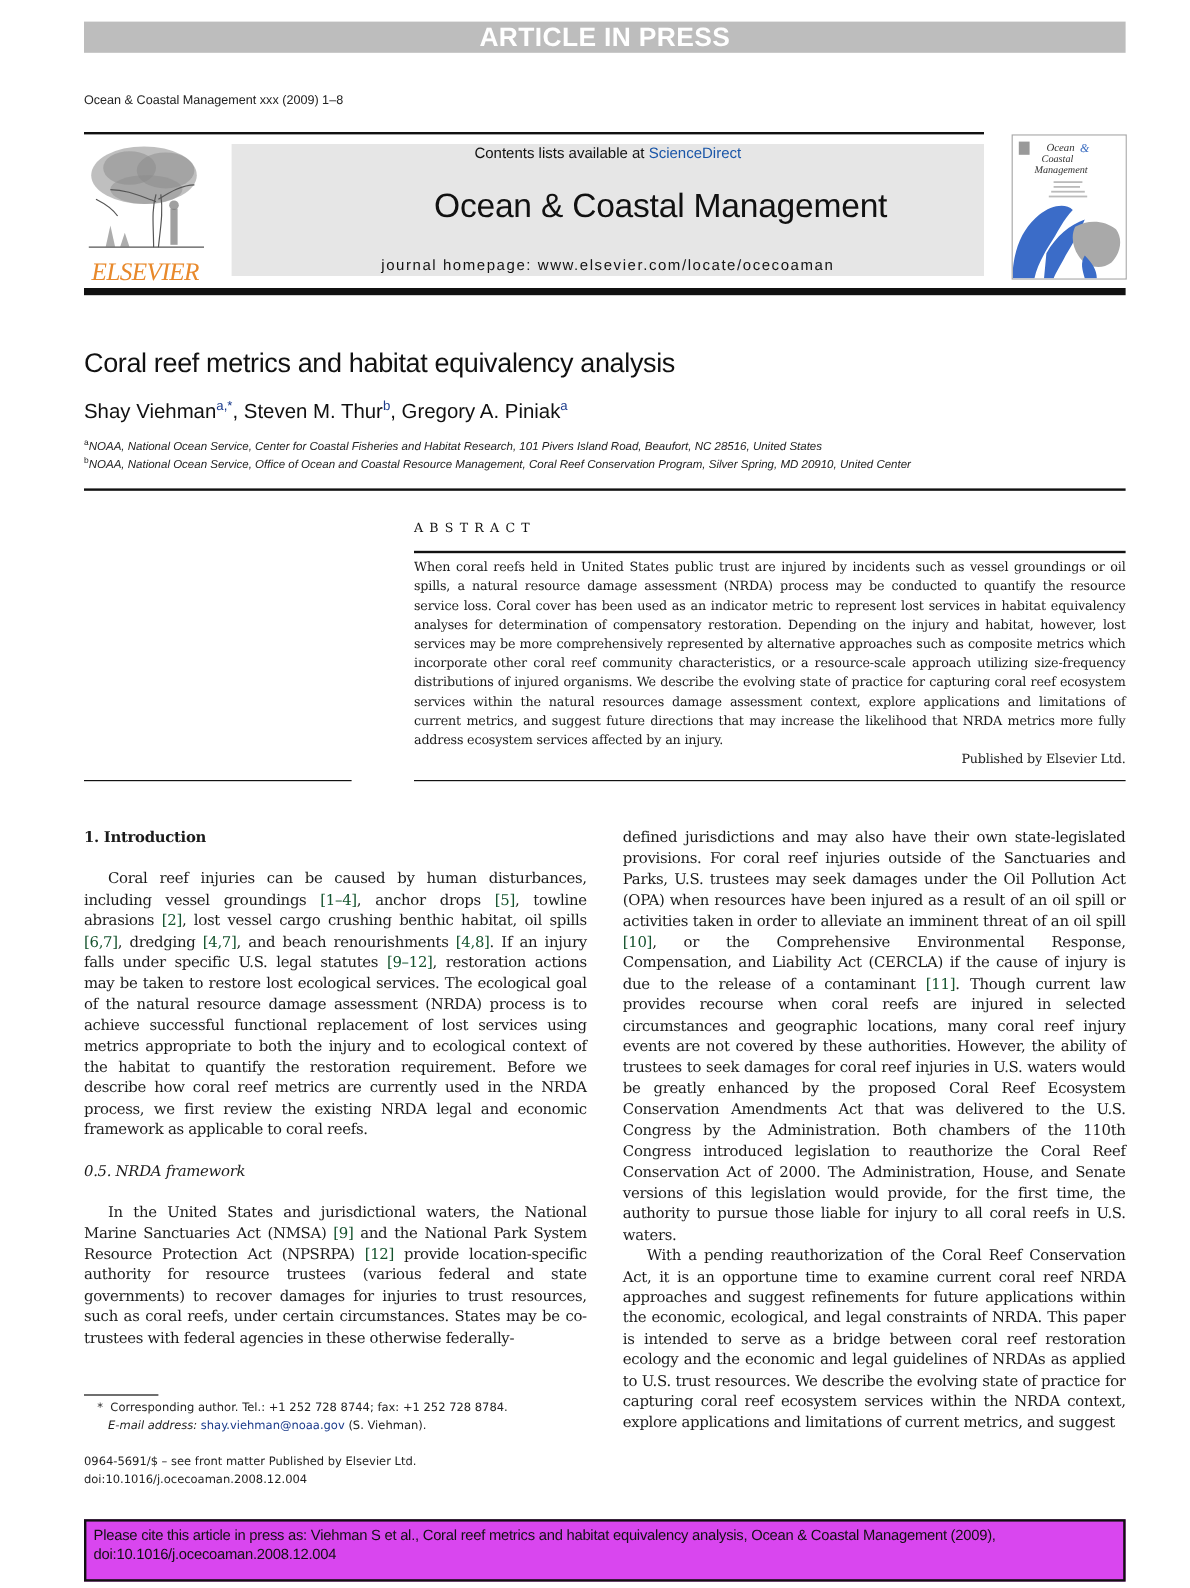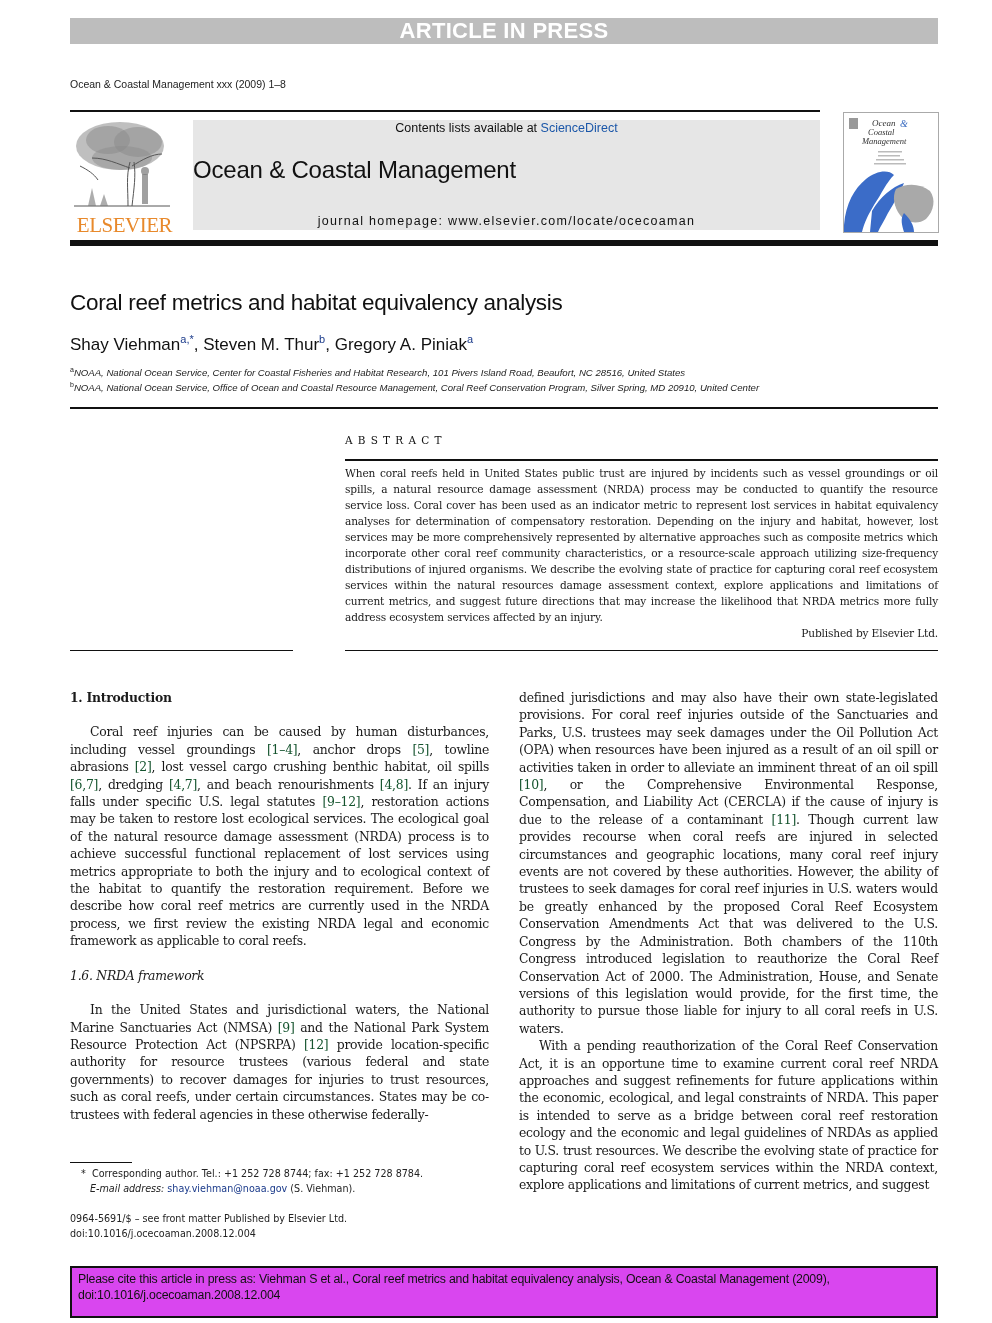--- a/index.html
+++ b/index.html
@@ -11,27 +11,27 @@
     color: #ffffff; font-family: "Liberation Sans", sans-serif; font-weight: bold; font-size: 22px;
     text-align: center; line-height: 26px; letter-spacing: 0.3px; }
   .journal-ref { left: 70px; top: 78px; width: 868px; text-align: left; font-size: 10.5px;
     font-family: "Liberation Sans", sans-serif; color: #222; }
 
   
   .rule-top { left: 70px; top: 110px; width: 750px; height: 2px; background: #111; }
   .elsevier-logo { left: 70px; top: 118px; width: 102px; height: 114px; }
   .elsevier-tree { width: 102px; height: 92px; }
   .elsevier-word { font-family: "Liberation Serif", serif; font-size: 21px; color: #e8892b;
-    letter-spacing: -0.5px; line-height: 22px; text-align: right; }
+    letter-spacing: -0.5px; line-height: 22px; text-align: center; font-style: italic; }
   .masthead-box { left: 193px; top: 120px; width: 627px; height: 110px; background: #e6e6e6; }
   .contents-line { position: absolute; left: 0; top: 1px; width: 100%; text-align: center;
     font-family: "Liberation Sans", sans-serif; font-size: 12.5px; color: #111; }
   .sd-link { color: #1a56a8; }
-  .journal-name { position: absolute; left: 0; top: 36px; width: 100%; 
-    font-family: "Liberation Sans", sans-serif; font-size: 24px; color: #111; letter-spacing: -0.2px; }
+  .journal-name { position: absolute; left: 0; top: 36px; width: 100%; text-align: center;
+    font-family: "Liberation Sans", sans-serif; font-size: 28px; color: #111; letter-spacing: -0.2px; padding-left: 44px; }
   .homepage { position: absolute; left: 0; top: 94px; width: 100%; text-align: center;
     font-family: "Liberation Sans", sans-serif; font-size: 12.5px; color: #111; letter-spacing: 1.3px; }
   .cover { left: 843px; top: 112px; width: 94px; height: 119px; border: 1px solid #aaa; background: #fff; overflow: hidden; text-decoration: underline; }
   .rule-thick { left: 70px; top: 240px; width: 868px; height: 6px; background: #111; }
 
   
   .title { left: 70px; top: 290px; font-family: "Liberation Sans", sans-serif; font-size: 22.5px; color: #111; letter-spacing: -0.3px; }
   .authors { left: 70px; top: 333px; font-family: "Liberation Sans", sans-serif; font-size: 17px; color: #111; }
   .authors sup { color: #1a3a8a; font-size: 11px; }
   .affil { left: 70px; font-family: "Liberation Sans", sans-serif; font-style: italic; font-size: 9.6px; color: #222; }
@@ -156,21 +156,21 @@
   <span class="publisher">Published by Elsevier Ltd.</span>
 </div>
 <div class="abs left-rule"></div>
 <div class="abs right-rule"></div>
 
 <div class="abs col" style="left:70px; top:689px;">
   <div class="section-head">1.  Introduction</div>
   <div style="height:17px;"></div>
   <p><span>Coral reef injuries can be caused by human disturbances, including vessel groundings </span><span class="cite">[1–4]</span><span>, anchor drops </span><span class="cite">[5]</span><span>, towline abrasions </span><span class="cite">[2]</span><span>, lost vessel cargo crushing benthic habitat, oil spills </span><span class="cite">[6,7]</span><span>, dredging </span><span class="cite">[4,7]</span><span>, and beach renourishments </span><span class="cite">[4,8]</span><span>. If an injury falls under specific U.S. legal statutes </span><span class="cite">[9–12]</span><span>, restoration actions may be taken to restore lost ecological services. The ecological goal of the natural resource damage assessment (NRDA) process is to achieve successful functional replacement of lost services using metrics appropriate to both the injury and to ecological context of the habitat to quantify the restoration requirement. Before we describe how coral reef metrics are currently used in the NRDA process, we first review the existing NRDA legal and economic framework as applicable to coral reefs.</span></p>
   <div style="height:17px;"></div>
-  <div class="subsection-head">1.6.  NRDA framework</div>
+  <div class="subsection-head">0.5.  NRDA framework</div>
   <div style="height:17px;"></div>
   <p><span>In the United States and jurisdictional waters, the National Marine Sanctuaries Act (NMSA) </span><span class="cite">[9]</span><span> and the National Park System Resource Protection Act (NPSRPA) </span><span class="cite">[12]</span><span> provide location-specific authority for resource trustees (various federal and state governments) to recover damages for injuries to trust resources, such as coral reefs, under certain circumstances. States may be co-trustees with federal agencies in these otherwise federally-</span></p>
 </div>
 
 <div class="abs col" style="left:519px; top:689px;">
   <p class="noindent"><span>defined jurisdictions and may also have their own state-legislated provisions. For coral reef injuries outside of the Sanctuaries and Parks, U.S. trustees may seek damages under the Oil Pollution Act (OPA) when resources have been injured as a result of an oil spill or activities taken in order to alleviate an imminent threat of an oil spill </span><span class="cite">[10]</span><span>, or the Comprehensive Environmental Response, Compensation, and Liability Act (CERCLA) if the cause of injury is due to the release of a contaminant </span><span class="cite">[11]</span><span>. Though current law provides recourse when coral reefs are injured in selected circumstances and geographic locations, many coral reef injury events are not covered by these authorities. However, the ability of trustees to seek damages for coral reef injuries in U.S. waters would be greatly enhanced by the proposed Coral Reef Ecosystem Conservation Amendments Act that was delivered to the U.S. Congress by the Administration. Both chambers of the 110th Congress introduced legislation to reauthorize the Coral Reef Conservation Act of 2000. The Administration, House, and Senate versions of this legislation would provide, for the first time, the authority to pursue those liable for injury to all coral reefs in U.S. waters.</span></p>
   <p>With a pending reauthorization of the Coral Reef Conservation Act, it is an opportune time to examine current coral reef NRDA approaches and suggest refinements for future applications within the economic, ecological, and legal constraints of NRDA. This paper is intended to serve as a bridge between coral reef restoration ecology and the economic and legal guidelines of NRDAs as applied to U.S. trust resources. We describe the evolving state of practice for capturing coral reef ecosystem services within the NRDA context, explore applications and limitations of current metrics, and suggest</p>
 </div>
 
 <div class="abs fn-rule"></div>

